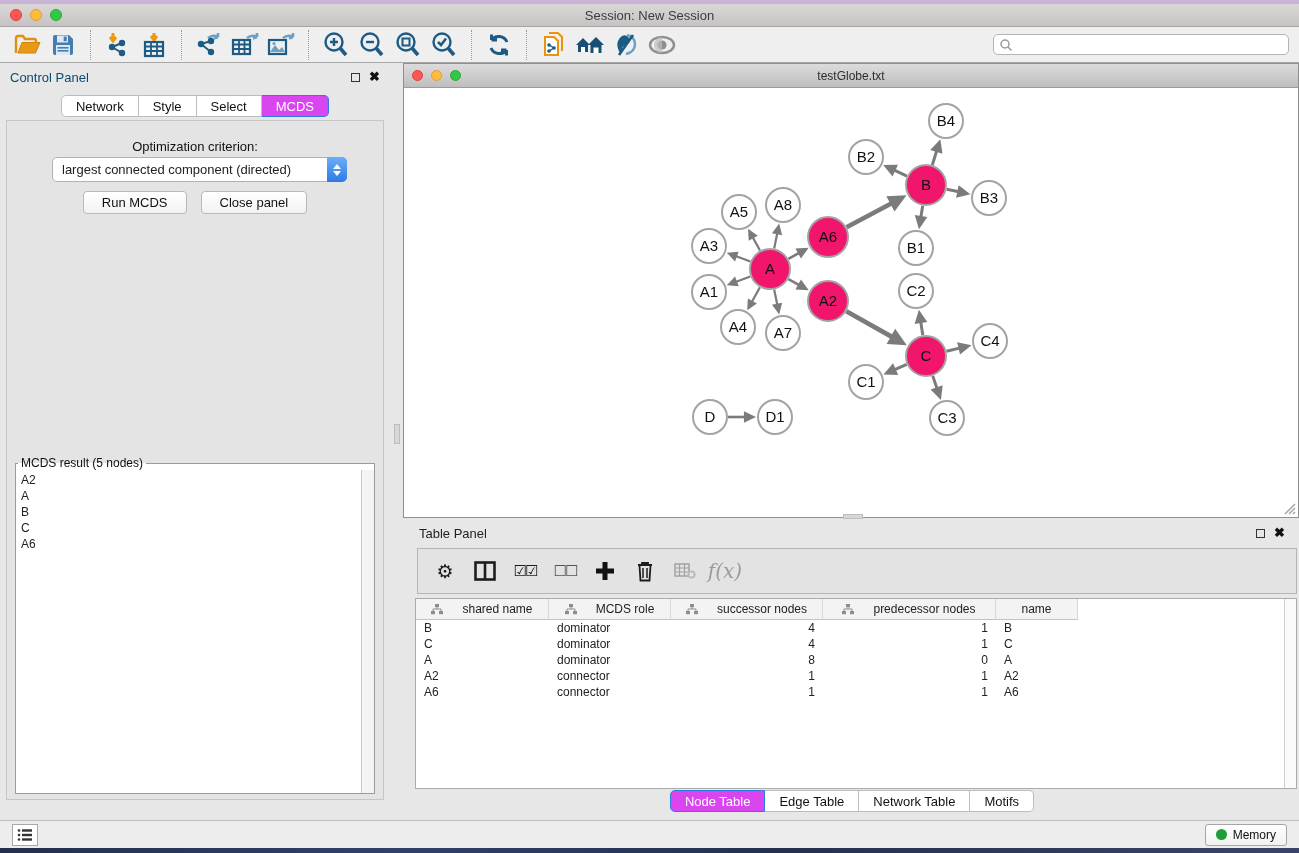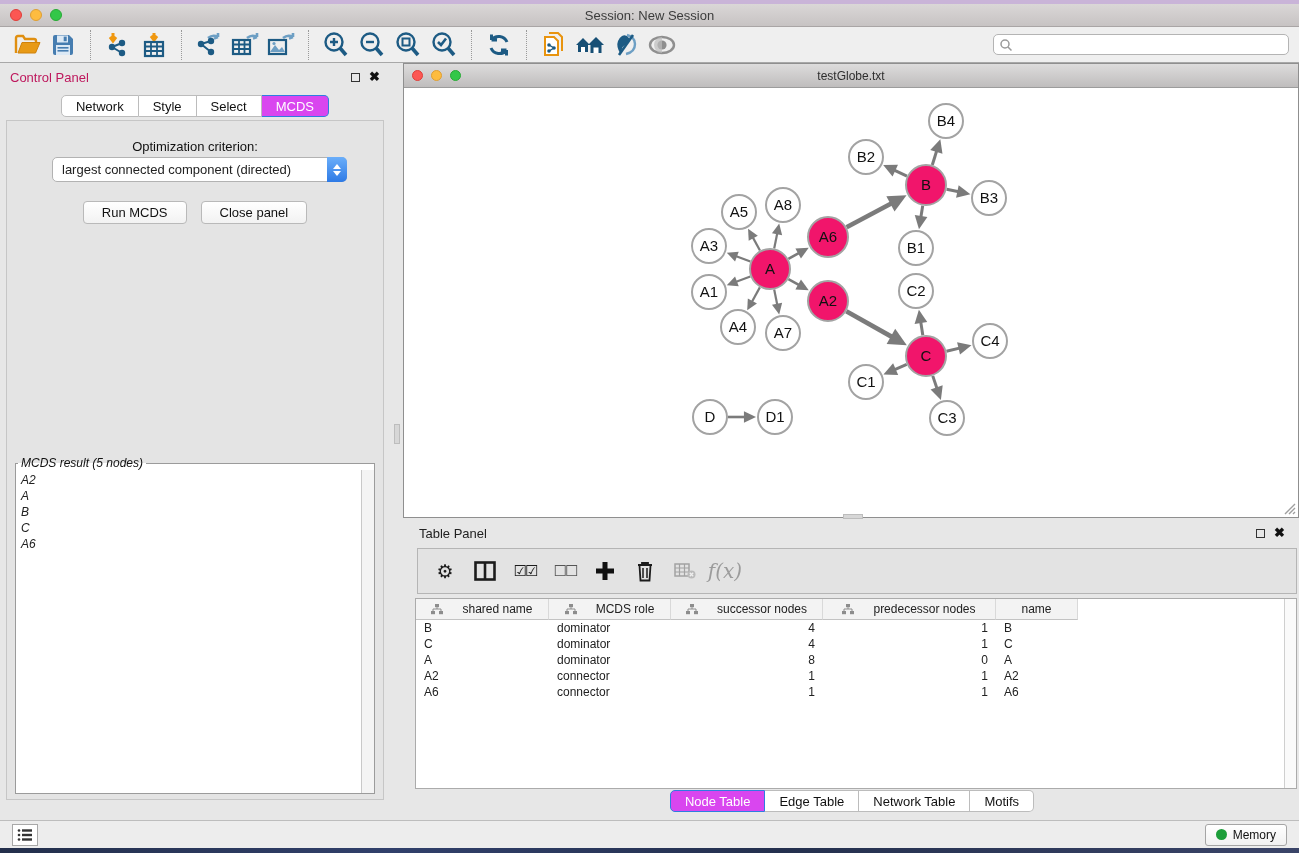--- a/index.html
+++ b/index.html
@@ -33,21 +33,21 @@
   .tb-btn svg { display:block; }
   .search-wrap { margin-left:auto; margin-right:10px; }
   .search-box { width:296px; height:21px; border:1px solid #b4b4b4; border-radius:5px;
     background:#fff; display:flex; align-items:center; padding-left:5px; }
   .search-box input { border:none; outline:none; flex:1; font-size:12px;
     font-family:"Liberation Sans",sans-serif; background:transparent; }
 
   
   .control-panel { position:absolute; top:63px; left:0; width:390px; height:750px; }
   .panel-head { height:28px; display:flex; align-items:center; padding:0 10px; }
-  .panel-head .ph-title { font-size:13px; color:#be185d; }
+  .panel-head .ph-title { font-size:13px; color:#0c4a6e; }
   .ph-icons { margin-left:auto; display:flex; align-items:center; gap:9px; }
   .float-sq { width:9px; height:9px; border:1.5px solid #333; display:inline-block; }
   .close-x { font-weight:bold; font-size:13px; color:#111; line-height:10px; }
 
   .cp-tabs { position:absolute; top:32px; left:0; width:100%; display:flex; justify-content:center; }
   .seg { display:flex; }
   .seg .seg-btn { height:22px; padding:0 14px; background:#fff; border:1px solid #bcbcbc;
     border-left:none; font-size:13px; display:flex; align-items:center; color:#111; }
   .seg .seg-btn:first-child { border-left:1px solid #bcbcbc; border-radius:5px 0 0 5px; }
   .seg .seg-btn:last-child { border-radius:0 5px 5px 0; }
@@ -58,29 +58,29 @@
   .opt-label { text-align:center; margin-top:18px; font-size:13px; color:#111; }
   .dropdown { position:absolute; left:36px; right:36px; top:36px; height:25px;
     background:#fff; border:1px solid #b2b2b2; border-radius:5px;
     display:flex; align-items:center;margin-left:9px; }
   .dropdown .dd-text { flex:1; padding-left:9px; font-size:13px; white-space:nowrap; }
   .dd-cap { width:20px; height:25px; margin:-1px -1px -1px 0; border-radius:0 5px 5px 0;
     background:linear-gradient(#6aaefa,#2e7ae5); display:flex; flex-direction:column;
     align-items:center; justify-content:center; gap:2px; }
   .dd-cap .up { width:0;height:0;border-left:4px solid transparent;border-right:4px solid transparent;border-bottom:5px solid #fff; }
   .dd-cap .down { width:0;height:0;border-left:4px solid transparent;border-right:4px solid transparent;border-top:5px solid #fff; }
-  .cp-buttons { position:absolute; top:80px; left:0; width:100%; display:flex; justify-content:center; gap:14px; }
+  .cp-buttons { position:absolute; top:70px; left:0; width:100%; display:flex; justify-content:center; gap:14px; }
   .mac-btn { height:23px; padding:0 18px; background:linear-gradient(#ffffff,#f2f2f2);
     border:1px solid #b9b9b9; border-radius:4px; font-size:13px; color:#111;
     display:flex; align-items:center; font-family:"Liberation Sans",sans-serif; }
 
   .result-box { position:absolute; left:8px; right:8px; top:335px; height:338px;
     border:1px solid #9b9b9b; background:#fff; }
   .result-box legend { font-size:12px; color:#111; padding:0 3px; margin-left:2px; background:transparent; }
-  fieldset.result-box { background:#fff;font-style:italic; }
+  fieldset.result-box { background:#fff; }
   .result-list { position:absolute; top:0; left:1px; right:14px; bottom:1px; background:#fff;
     font-size:12px; padding:2px 0 0 4px; line-height:16px; }
   .result-scroll { position:absolute; top:0; right:0; width:13px; bottom:0;
     background:#f4f4f4; border-left:1px solid #c9c9c9; }
 
   
   .net-window { position:absolute; top:63px; left:403px; width:896px; height:455px;
     border:1px solid #8f8f8f; background:#fff; }
   .net-titlebar { height:24px; background:linear-gradient(#dddcdc,#bfbdbd);
     border-bottom:1px solid #9c9c9c; display:flex; align-items:center; position:relative; }

